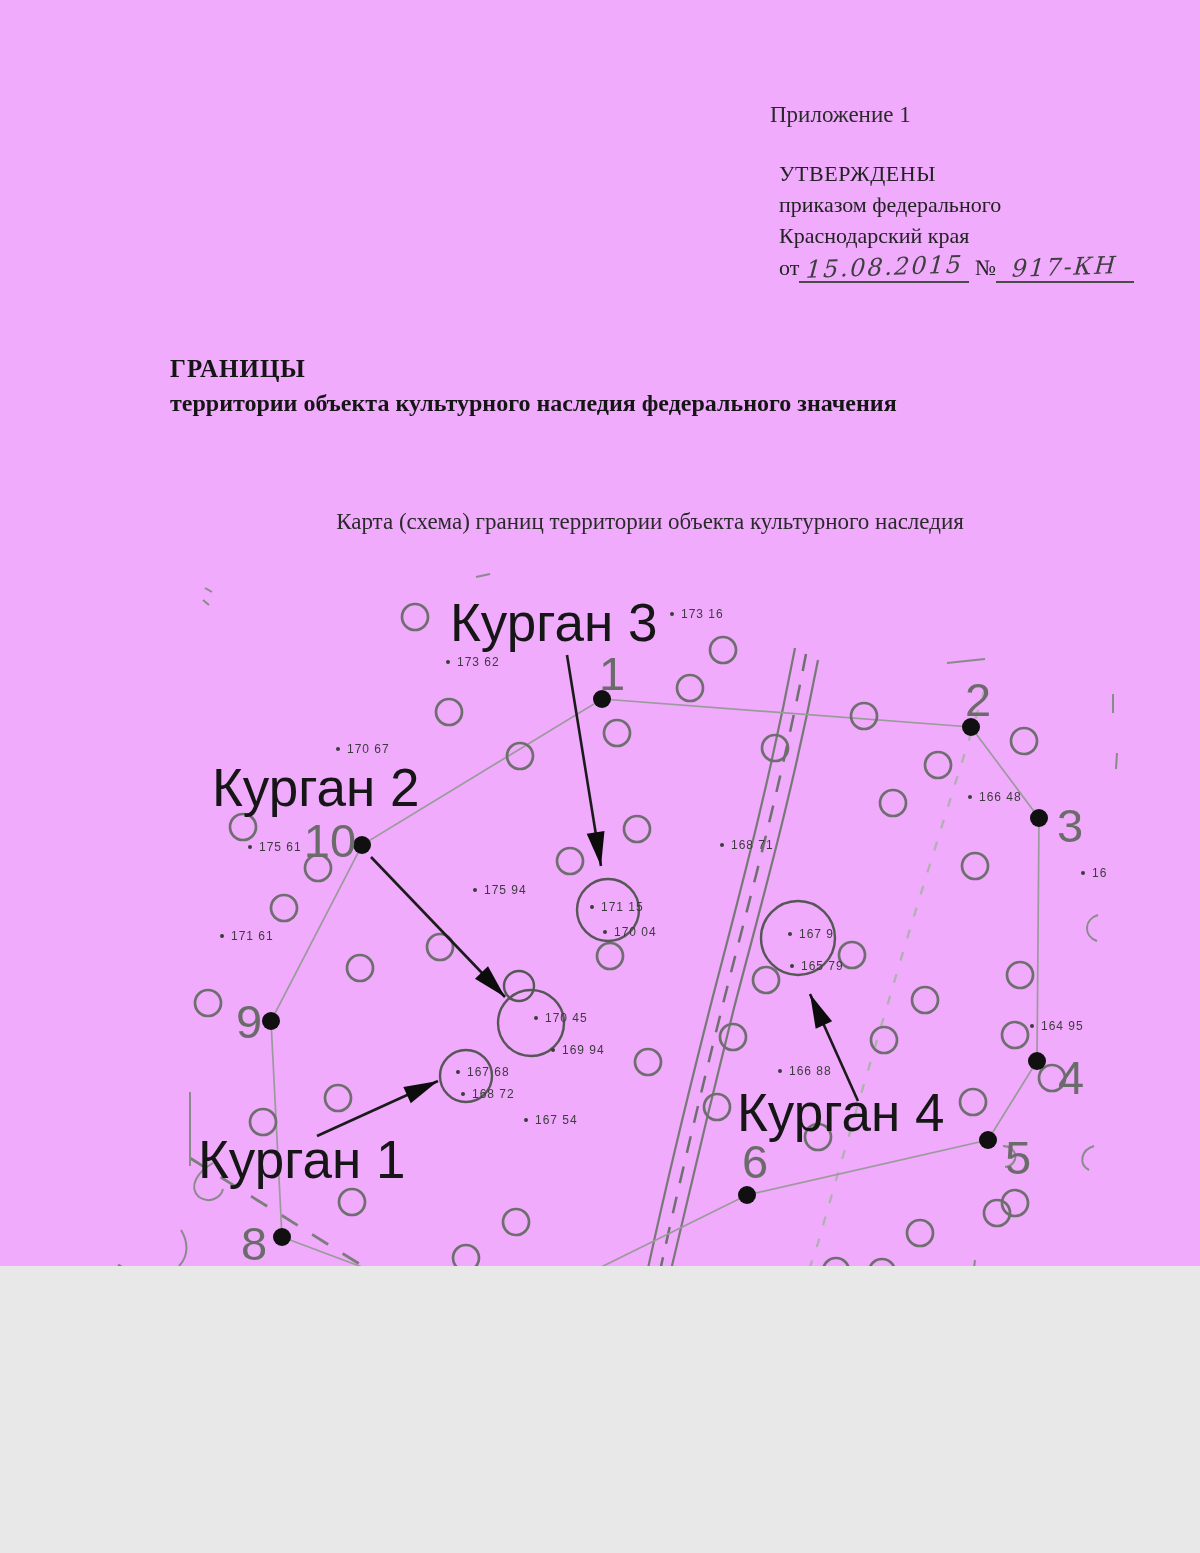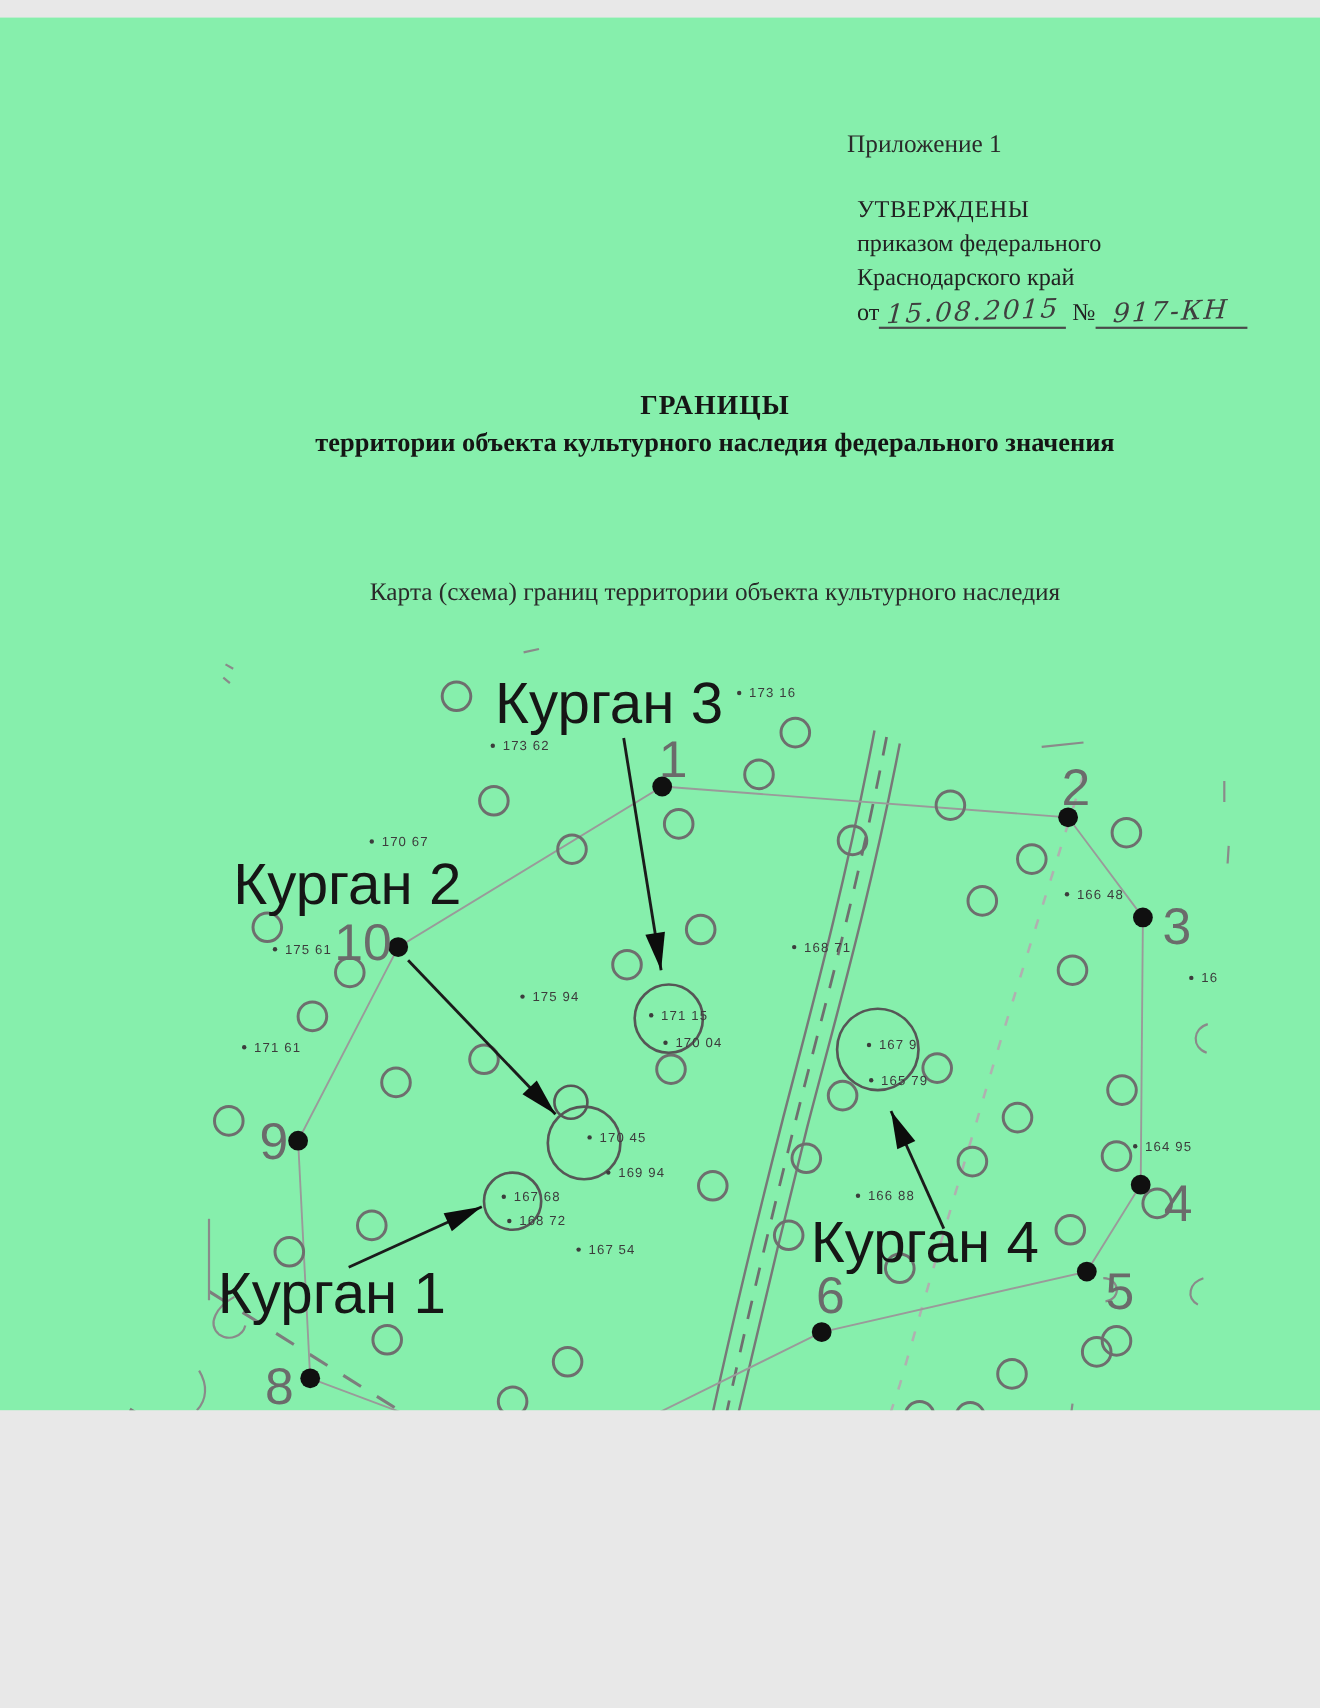--- a/index.html
+++ b/index.html
@@ -1,27 +1,27 @@
 <!DOCTYPE html>
 <html><head>
 <meta charset="utf-8">
 <style>
   html,body{margin:0;padding:0;background:#e8e8e8;}
-  .page{position:relative;width:1200px;height:1266px;background:#86efac;
-        font-family:"Liberation Serif",serif;color:#1c1c1c;overflow:hidden;margin:16px auto;}
+  .page{position:relative;width:1200px;height:1266px;background:#f0abfc;
+        font-family:"Liberation Serif",serif;color:#1c1c1c;overflow:hidden;margin:0 auto;}
   .appendix{position:absolute;left:770px;top:102px;font-size:23px;color:#2a2a2a;}
   .approval{position:absolute;left:779px;top:158px;font-size:22px;line-height:31px;color:#222;}
   .approval .b{font-weight:normal;letter-spacing:.5px;}
   .from-line{margin-top:1px;white-space:nowrap;}
   .u{display:inline-block;border-bottom:2px solid #4a4a4a;text-align:center;line-height:26px;}
   .u.date{min-width:170px;}
   .u.num{min-width:138px;}
   .hand{font-style:italic;color:#3f3f3f;display:inline-block;transform:rotate(-2deg) skewX(-6deg);
         font-size:24px;letter-spacing:2px;font-family:"DejaVu Serif",serif;}
-  .titleblock{position:absolute;left:170px;top:338px;width:960px;text-align:center;
+  .titleblock{position:absolute;left:170px;top:354px;width:960px;text-align:left;
               font-weight:bold;font-size:24px;line-height:29.5px;color:#151515;}
   .titleblock .h{font-size:25px;letter-spacing:1px;margin-bottom:5px;}
   .subtitle{position:absolute;left:170px;top:509px;width:960px;text-align:center;font-size:23px;color:#2a2a2a;font-family:Liberation Serif, serif;}
   svg.map{position:absolute;left:0;top:0;width:1200px;height:1553px;}
   
   .boundary{fill:none;stroke:#9a9a9a;stroke-width:1.7;}
   .tree{fill:none;stroke:#6e6e6e;stroke-width:2.7;}
   .bpoint{fill:#101010;}
   .bnum{font-size:47px;font-family:"Liberation Sans",sans-serif;fill:#6b6b6b;}
   .klabel{font-size:53px;font-family:"Liberation Sans",sans-serif;fill:#161616;}
@@ -39,21 +39,21 @@
 </head>
 <body>
 
 <div class="page">
 
   <div class="appendix">Приложение 1</div>
 
   <div class="approval">
     <div class="b">УТВЕРЖДЕНЫ</div>
     <div>приказом федерального</div>
-    <div>Краснодарского край</div>
+    <div>Краснодарский края</div>
     <div class="from-line">
       <span>от</span><span class="u date"><span class="hand">15.08.2015</span></span>
       <span>№</span><span class="u num"><span class="hand">917-КН</span></span>
     </div>
   </div>
 
   <div class="titleblock">
     <div class="h">ГРАНИЦЫ</div>
     <div>территории объекта культурного наследия федерального значения</div>
   </div>

